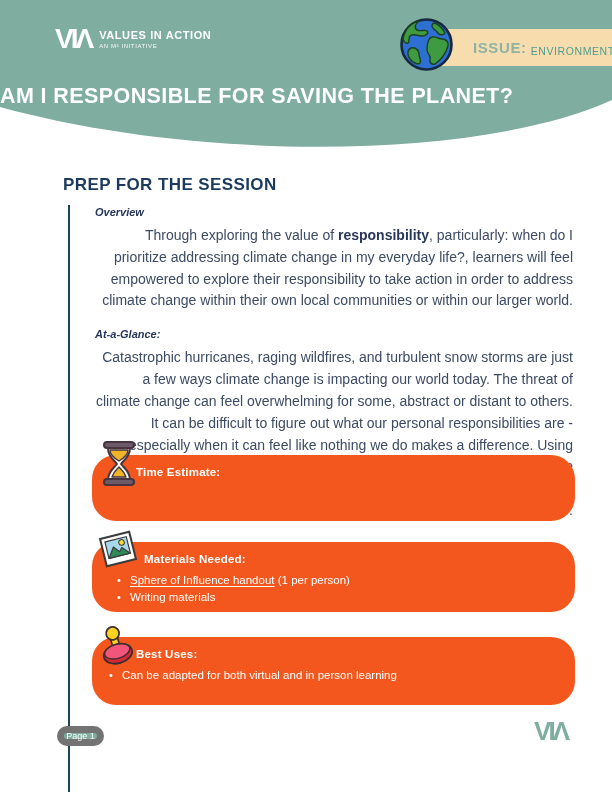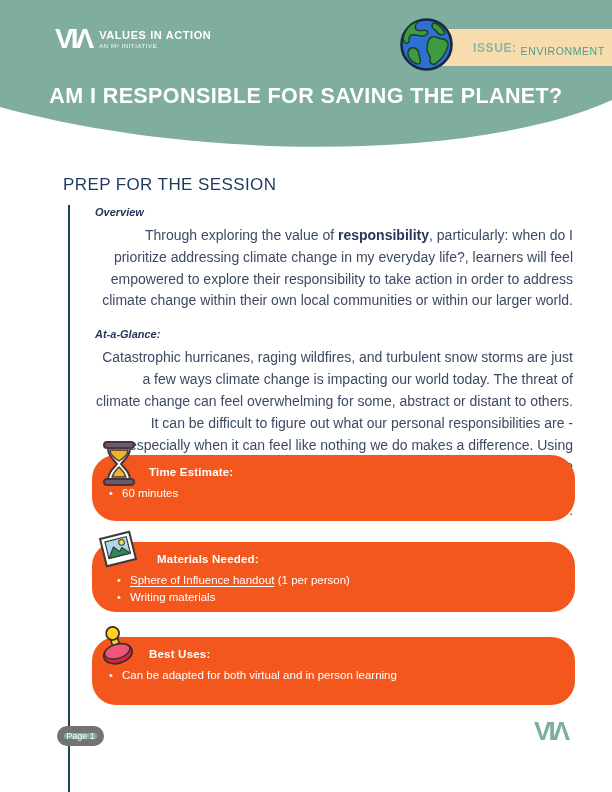--- a/index.html
+++ b/index.html
@@ -15,33 +15,33 @@
   .logo { position:absolute; left:55px; top:27px; display:flex; align-items:flex-start; gap:8px; color:#fff; }
   .logo-mark { font-size:28px; font-weight:800; letter-spacing:-3px; line-height:0.85; }
   .logo-lines { display:flex; flex-direction:column; padding-top:2px; }
   .logo-line1 { font-size:11px; font-weight:700; letter-spacing:0.6px; }
   .logo-line2 { font-size:6px; letter-spacing:0.6px; margin-top:2px; opacity:0.95; }
 
   .issue-badge {
     position:absolute; right:0; top:29px; height:37px; width:183px;
     background:#F7DDAE; display:flex; align-items:center; padding-left:44px;
   }
-  .issue-label { color:#8FB3A3; font-weight:700; font-size:12px; letter-spacing:0.6px; }
+  .issue-label { color:#8FB3A3; font-weight:700; font-size:15px; letter-spacing:0.6px; }
   .issue-value { color:#4E9C8E; font-weight:400; font-size:10.5px; letter-spacing:0.6px; margin-left:4px;margin-top:7px; }
   .earth { position:absolute; left:399px; top:17px; width:55px; height:55px; }
 
   .header-title {
-    position:absolute; top:84px; left:0; width:100%; text-align:center;
+    position:absolute; top:84px; left:0; width:100%; 
     color:#ffffff; font-size:21.5px; font-weight:800; letter-spacing:0.4px;
   }
 
   
   .section-heading {
     position:absolute; left:63px; top:175px;
-    color:#1C3A5E; font-size:17px; font-weight:400; letter-spacing:0.4px;
+    color:#1C3A5E; font-size:17px; font-weight:700; letter-spacing:0.4px;
   }
   .vline { position:absolute; left:68px; top:205px; width:2px; height:587px; background:#1D4456; }
 
   .col { position:absolute; left:95px; top:206px; width:478px; }
   .sub-heading { font-style:italic; font-weight:700; color:#27365A; font-size:11px; margin-bottom:7px; }
   .para { color:#3C4A63; font-size:14px; line-height:1.56; margin-bottom:14px;text-align:right; }
   .para b { color:#27365A; }
   .gap { height:2px; }
 
   
@@ -49,21 +49,21 @@
     position:absolute; left:92px; width:483px;
     background:#F4571E; border-radius:24px; color:#fff;
   }
   .card-1 { top:455px; height:66px; }
   .card-2 { top:542px; height:70px;padding-left:8px; }
   .card-3 { top:637px; height:68px; }
   .card-icon { position:absolute; }
   .card-1 .card-icon { left:8px;  top:-15px; }
   .card-2 .card-icon { left:4px;  top:-15px; }
   .card-3 .card-icon { left:2px;  top:-13px; }
-  .card-heading { margin:11px 0 0 57px; font-size:11.5px; font-weight:700; letter-spacing:0.2px; }
+  .card-heading { margin:11px 0 0 44px; font-size:11.5px; font-weight:700; letter-spacing:0.2px; }
   .card ul { list-style:none; margin-top:9px; padding-left:17px; }
   .card li { position:relative; font-size:11.5px; padding-left:13px; margin-bottom:5px; }
   .card li::before { content:"\2022"; position:absolute; left:0; top:0; font-size:11px; }
   .bullet-link { text-decoration:underline; text-underline-offset:2px; cursor:pointer; }
 
   
   .page-pill {
     position:absolute; left:57px; top:726px; width:47px; height:20px;
     background:#7FADA0; border:7px solid #737373; border-radius:11px;
     color:#fff; font-size:9px; display:flex; align-items:center; justify-content:center;
@@ -122,23 +122,20 @@
     <svg class="card-icon" width="37" height="47" viewBox="0 0 37 47">
       <g stroke="#46343E" stroke-width="2" stroke-linejoin="round">
         <path d="M8 8 C8 17 14 20 17 24 C14 28 8 31 8 40 L30 40 C30 31 24 28 21 24 C24 20 30 17 30 8 Z" fill="#FDFCF5"></path>
         <path d="M10 10 C10 15 14 18 19 21 C24 18 28 15 28 10 Z" fill="#F0B429" stroke-width="1.4"></path>
         <path d="M12 37 C14 31 17 29 19 27 C21 29 24 31 26 37 Z" fill="#F0B429" stroke-width="1.4"></path>
         <rect x="4" y="2" width="30" height="6" rx="3" fill="#6D5A68"></rect>
         <rect x="4" y="39" width="30" height="6" rx="3" fill="#6D5A68"></rect>
       </g>
     </svg>
     <div class="card-heading">Time Estimate:</div>
-    <ul>
-      <li>60 minutes</li>
-    </ul>
   </div>
 
   <div class="card card-2">
     <svg class="card-icon" width="44" height="44" viewBox="0 0 44 44">
       <g transform="rotate(-14 22 22)">
         <rect x="7" y="8" width="30" height="28" fill="#FFFFFF" stroke="#3A3A3A" stroke-width="2"></rect>
         <rect x="11" y="12" width="22" height="17" fill="#A7D8EC" stroke="#3A3A3A" stroke-width="1.2"></rect>
         <circle cx="27" cy="16.5" r="2.8" fill="#FFD93B" stroke="#3A3A3A" stroke-width="1"></circle>
         <path d="M11 29 L18 19 L23 25 L26 21.5 L33 29 Z" fill="#2E8B57" stroke="#3A3A3A" stroke-width="1.2" stroke-linejoin="round"></path>
       </g>

